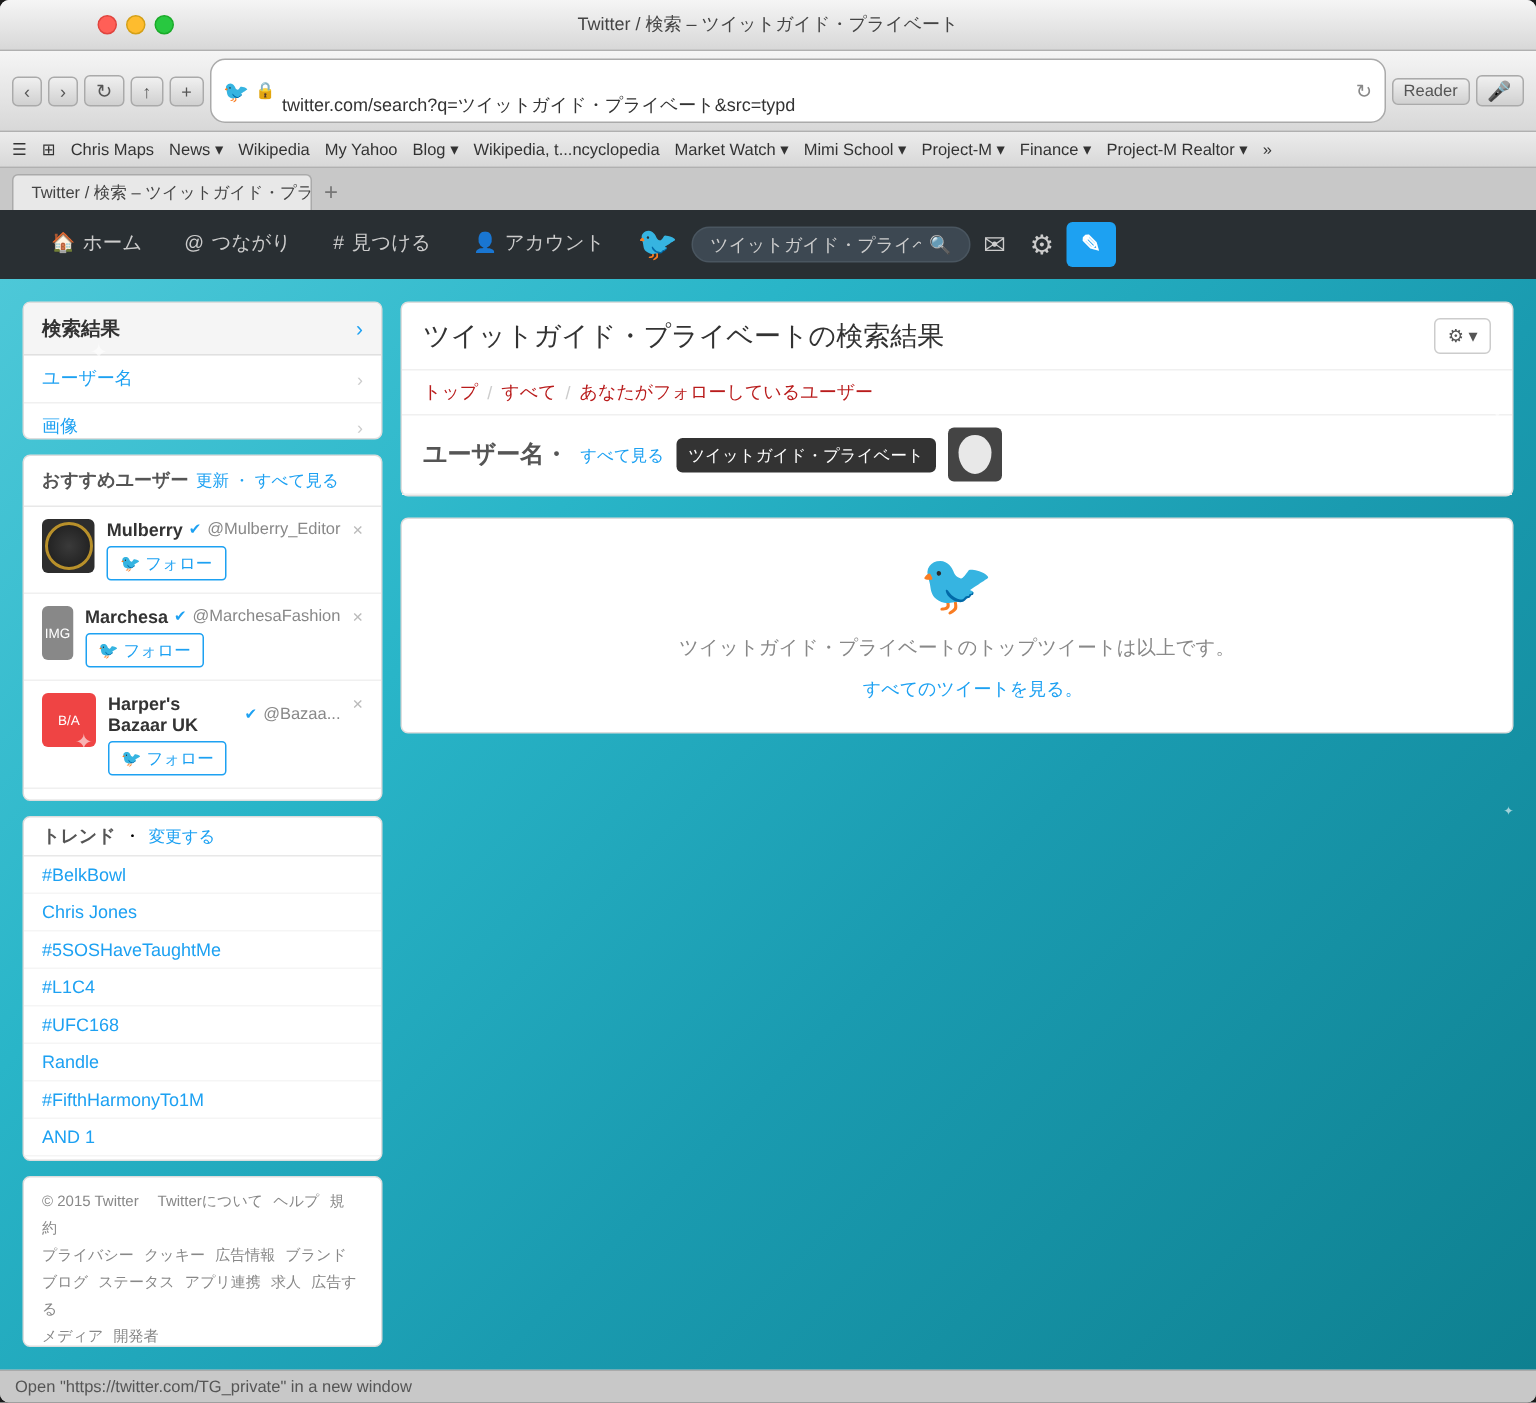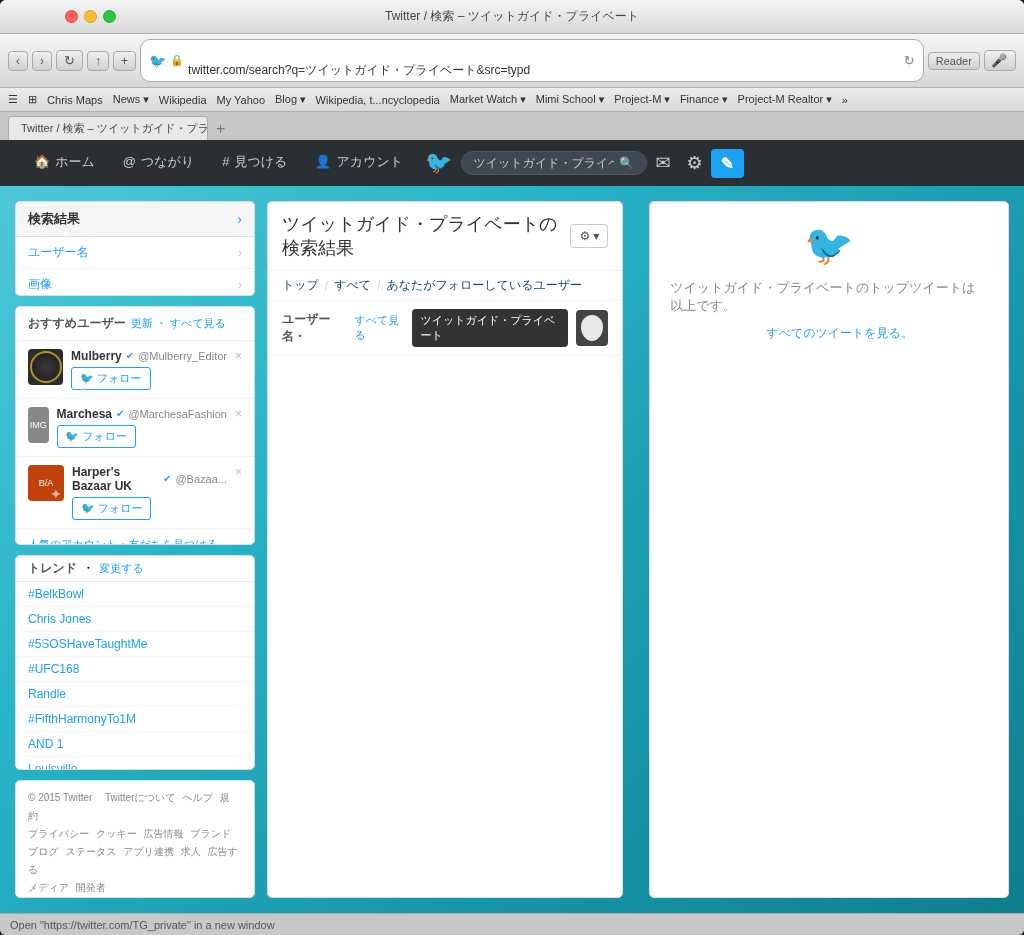--- a/index.html
+++ b/index.html
@@ -80,32 +80,32 @@
     .trends-header { padding: 4px 12px; display: flex; align-items: center; gap: 5px; border-bottom: 1px solid #e8e8e8; }
     .trends-change { font-size: 11px; color: #1da1f2; cursor: pointer; }
     .trend-item { padding: 5px 12px; border-bottom: 1px solid #f5f5f5; }
     .trend-name { color: #1da1f2; font-size: 12px; cursor: pointer; }
 
     
     .sidebar-footer { padding: 8px 12px; font-size: 10px; color: #888; line-height: 1.8; }
     .sidebar-footer a { color: #888; text-decoration: none; margin-right: 4px; }
 
     
-    .main-panel { flex: 1; display: flex; flex-direction: row; gap: 26px; }
+    .main-panel { flex: 1; display: flex; flex-direction: column; gap: 14px; }
     .search-results-header { background: white; border-radius: 5px; border: 1px solid #ddd; }
     .search-results-title-row { padding: 10px 14px; display: flex; align-items: center; justify-content: space-between; border-bottom: 1px solid #f0f0f0; }
     .search-results-title { font-size: 18px; color: #333; font-weight: normal; }
     .gear-btn { background: white; border: 1px solid #ccc; border-radius: 4px; padding: 4px 8px; cursor: pointer; color: #555; font-size: 12px; display: flex; align-items: center; gap: 3px; }
 
     .search-nav { padding: 6px 14px; display: flex; align-items: center; gap: 6px; font-size: 12px; border-bottom: 1px solid #f0f0f0; }
-    .search-nav a { color: #0c4a6e; text-decoration: none; cursor: pointer; }
+    .search-nav a { color: #b91c1c; text-decoration: none; cursor: pointer; }
     .search-nav-sep { color: #ccc; }
 
     .usernames-section { padding: 8px 14px; border-bottom: 1px solid #f0f0f0; display: flex; align-items: center; gap: 8px; }
-    .usernames-label { font-size: 12px; font-weight: bold; color: #555; }
+    .usernames-label { font-size: 16px; font-weight: bold; color: #555; }
     .see-all-link { color: #1da1f2; font-size: 11px; text-decoration: none; cursor: pointer; }
     .tooltip-badge { background: #333; color: white; padding: 4px 8px; border-radius: 4px; font-size: 11px; }
     .user-egg-icon { width: 36px; height: 36px; background: #444; border-radius: 4px; display: flex; align-items: center; justify-content: center; overflow: hidden; }
     .egg-shape { width: 22px; height: 26px; background: #e8e8e8; border-radius: 50% 50% 50% 50% / 45% 45% 55% 55%; }
 
     .tweets-section { background: white; border-radius: 5px; border: 1px solid #ddd; padding: 20px; display: flex; flex-direction: column; align-items: center; gap: 10px; }
     .tweets-empty-icon { color: #ddd; font-size: 40px; }
     .tweets-empty-text { color: #888; font-size: 13px; text-align: left; }
     .view-all-tweets-link { color: #1da1f2; font-size: 12px; text-decoration: none; cursor: pointer; margin-left: 21px; }
 
@@ -267,21 +267,21 @@
             <button class="follow-btn">
               <span>🐦</span>
               <span>フォロー</span>
             </button>
           </div>
           <span class="close-x">×</span>
         </div>
 
         <div class="user-rec-item">
           <div class="user-avatar" style="background:#8B4513;">
-            <div style="width:36px;height:36px;background:#c2410c;display:flex;align-items:center;justify-content:center;font-size:9px;color:white;">B/A</div>
+            <div style="width:36px;height:36px;background:#ef4444;display:flex;align-items:center;justify-content:center;font-size:9px;color:white;">B/A</div>
           </div>
           <div class="user-info">
             <div class="user-name-row">
               <span class="user-name">Harper's Bazaar UK</span>
               <span class="verified-badge">✔</span>
               <span class="user-handle">@Bazaa...</span>
             </div>
             <button class="follow-btn">
               <span>🐦</span>
               <span>フォロー</span>
@@ -302,20 +302,23 @@
           <span class="trends-change">変更する</span>
         </div>
         <div class="trend-item">
           <span class="trend-name">#BelkBowl</span>
         </div>
         <div class="trend-item">
           <span class="trend-name">Chris Jones</span>
         </div>
         <div class="trend-item">
           <span class="trend-name">#5SOSHaveTaughtMe</span>
+        </div>
+        <div class="trend-item">
+          <span class="trend-name">#L1C4</span>
         </div>
         <div class="trend-item">
           <span class="trend-name">#UFC168</span>
         </div>
         <div class="trend-item">
           <span class="trend-name">Randle</span>
         </div>
         <div class="trend-item">
           <span class="trend-name">#FifthHarmonyTo1M</span>
         </div>

